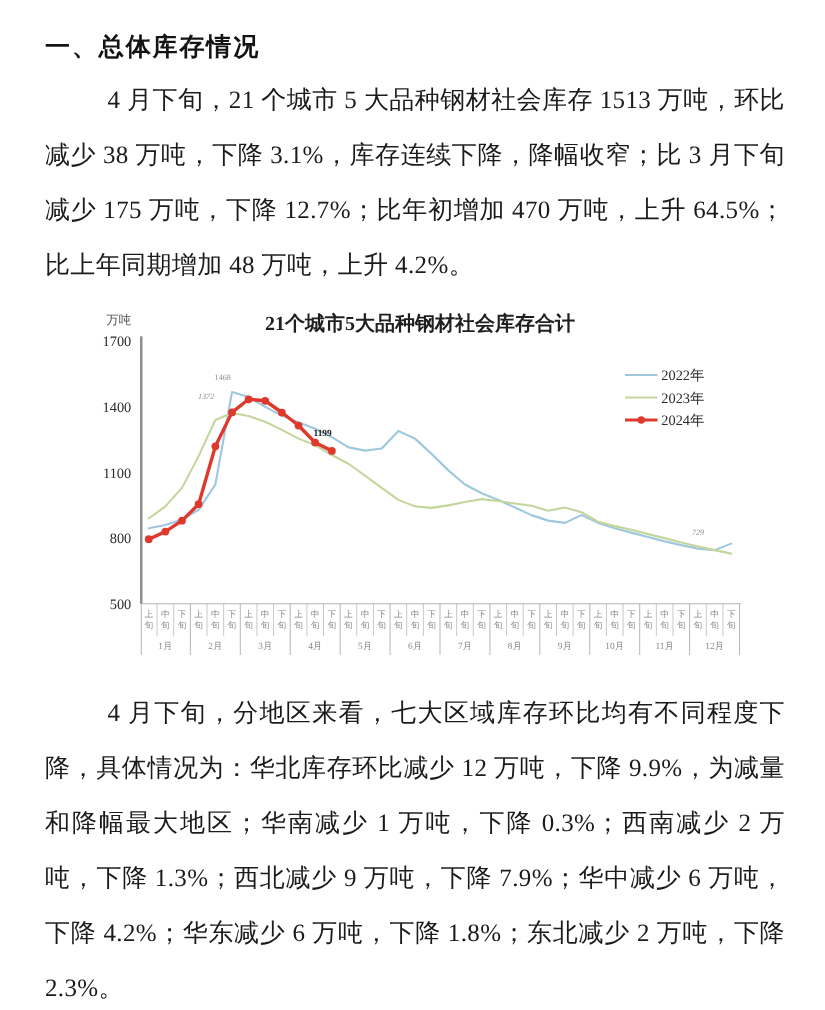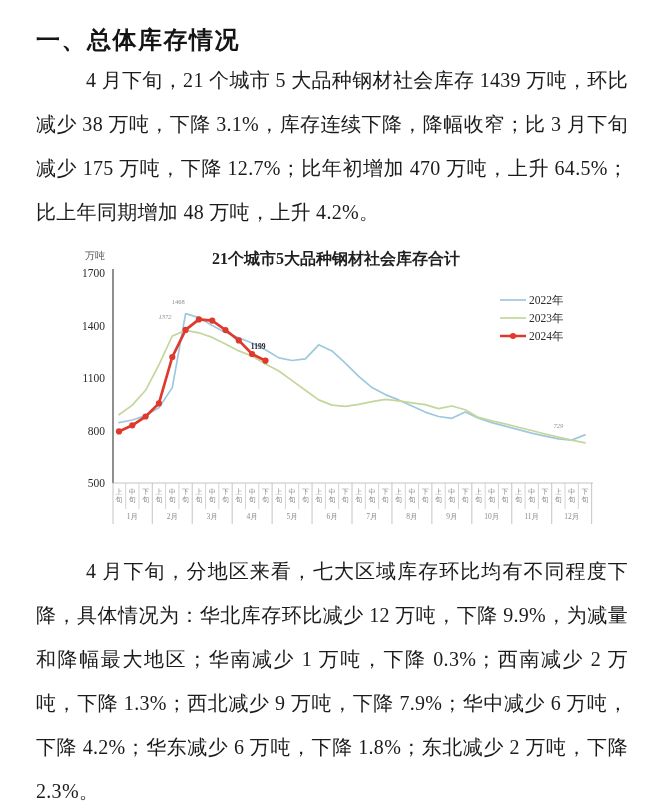--- a/index.html
+++ b/index.html
@@ -10,21 +10,21 @@
     background:#ffffff;
     overflow:hidden;
     font-family:"Liberation Serif","DejaVu Serif",serif;
     color:#1b1b1b;
   }
   .heading{
     position:absolute;
     top:24px;
     left:36px;
     margin:0;
-    font-size:24px;
+    font-size:20px;
     font-weight:bold;
     letter-spacing:1.5px;
     color:#141414;
   }
   .para{
     position:absolute;
     left:36px;
     width:592px;
     margin:0;
     font-size:20px;
@@ -46,21 +46,21 @@
   }
   svg text{user-select:none;}
 </style>
 </head>
 <body>
 
 <div class="page">
 
   <h1 class="heading">一、总体库存情况</h1>
 
-  <p class="para para1">4 月下旬，21 个城市 5 大品种钢材社会库存 1439 万吨，环比减少 38 万吨，下降 3.1%，库存连续下降，降幅收窄；比 3 月下旬减少 175 万吨，下降 12.7%；比年初增加 470 万吨，上升 64.5%；比上年同期增加 48 万吨，上升 4.2%。</p>
+  <p class="para para1">4 月下旬，21 个城市 5 大品种钢材社会库存 1513 万吨，环比减少 38 万吨，下降 3.1%，库存连续下降，降幅收窄；比 3 月下旬减少 175 万吨，下降 12.7%；比年初增加 470 万吨，上升 64.5%；比上年同期增加 48 万吨，上升 4.2%。</p>
 
   <div class="chart-wrap">
     <svg id="chart-svg" width="545" height="292" viewBox="0 0 545 292">
         <text x="278" y="21" text-anchor="middle" font-size="16" font-weight="bold" fill="#1f1f1f" font-family="&quot;Liberation Serif&quot;,&quot;DejaVu Serif&quot;,serif">21个城市5大品种钢材社会库存合计</text>
         <text x="47" y="16" text-anchor="end" font-size="10" fill="#505050" font-family="&quot;Liberation Serif&quot;,&quot;DejaVu Serif&quot;,serif">万吨</text>
         <line x1="55" y1="26" x2="55" y2="240" stroke="#8f8f8f" stroke-width="2"></line>
         <text x="47" y="34" text-anchor="end" font-size="11.5" fill="#2b2b2b" font-family="&quot;Liberation Serif&quot;,&quot;DejaVu Serif&quot;,serif">1700</text>
         <text x="47" y="86.5" text-anchor="end" font-size="11.5" fill="#2b2b2b" font-family="&quot;Liberation Serif&quot;,&quot;DejaVu Serif&quot;,serif">1400</text>
         <text x="47" y="139" text-anchor="end" font-size="11.5" fill="#2b2b2b" font-family="&quot;Liberation Serif&quot;,&quot;DejaVu Serif&quot;,serif">1100</text>
         <text x="47" y="191.5" text-anchor="end" font-size="11.5" fill="#2b2b2b" font-family="&quot;Liberation Serif&quot;,&quot;DejaVu Serif&quot;,serif">800</text>

